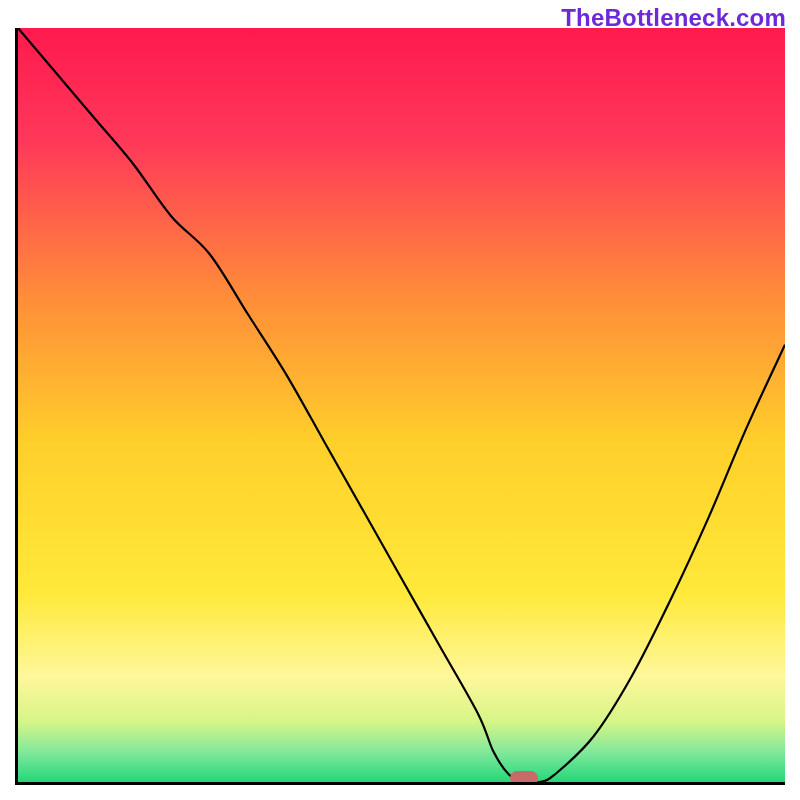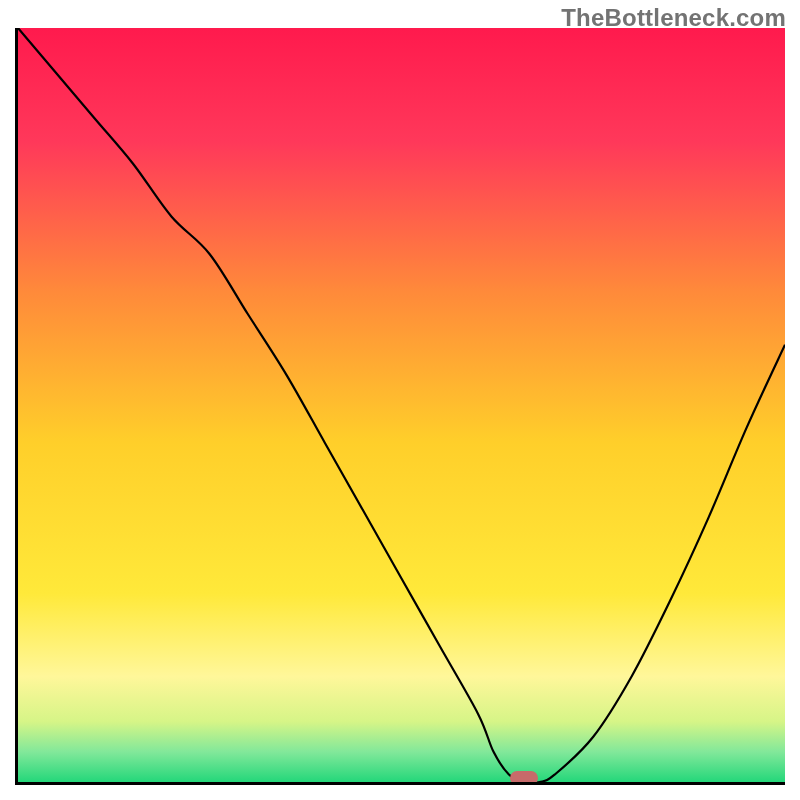--- a/index.html
+++ b/index.html
@@ -14,21 +14,21 @@
     position: relative;
     width: 800px;
     height: 800px;
   }
   .watermark {
     position: absolute;
     top: 4px;
     right: 14px;
     font-size: 24px;
     font-weight: bold;
-    color: #737373;
+    color: #6d28d9;
     letter-spacing: 0.2px;
   }
   .plot {
     position: absolute;
     left: 15px;
     top: 28px;
     width: 770px;
     height: 757px;
     border-left: 3px solid #000;
     border-bottom: 3px solid #000;

